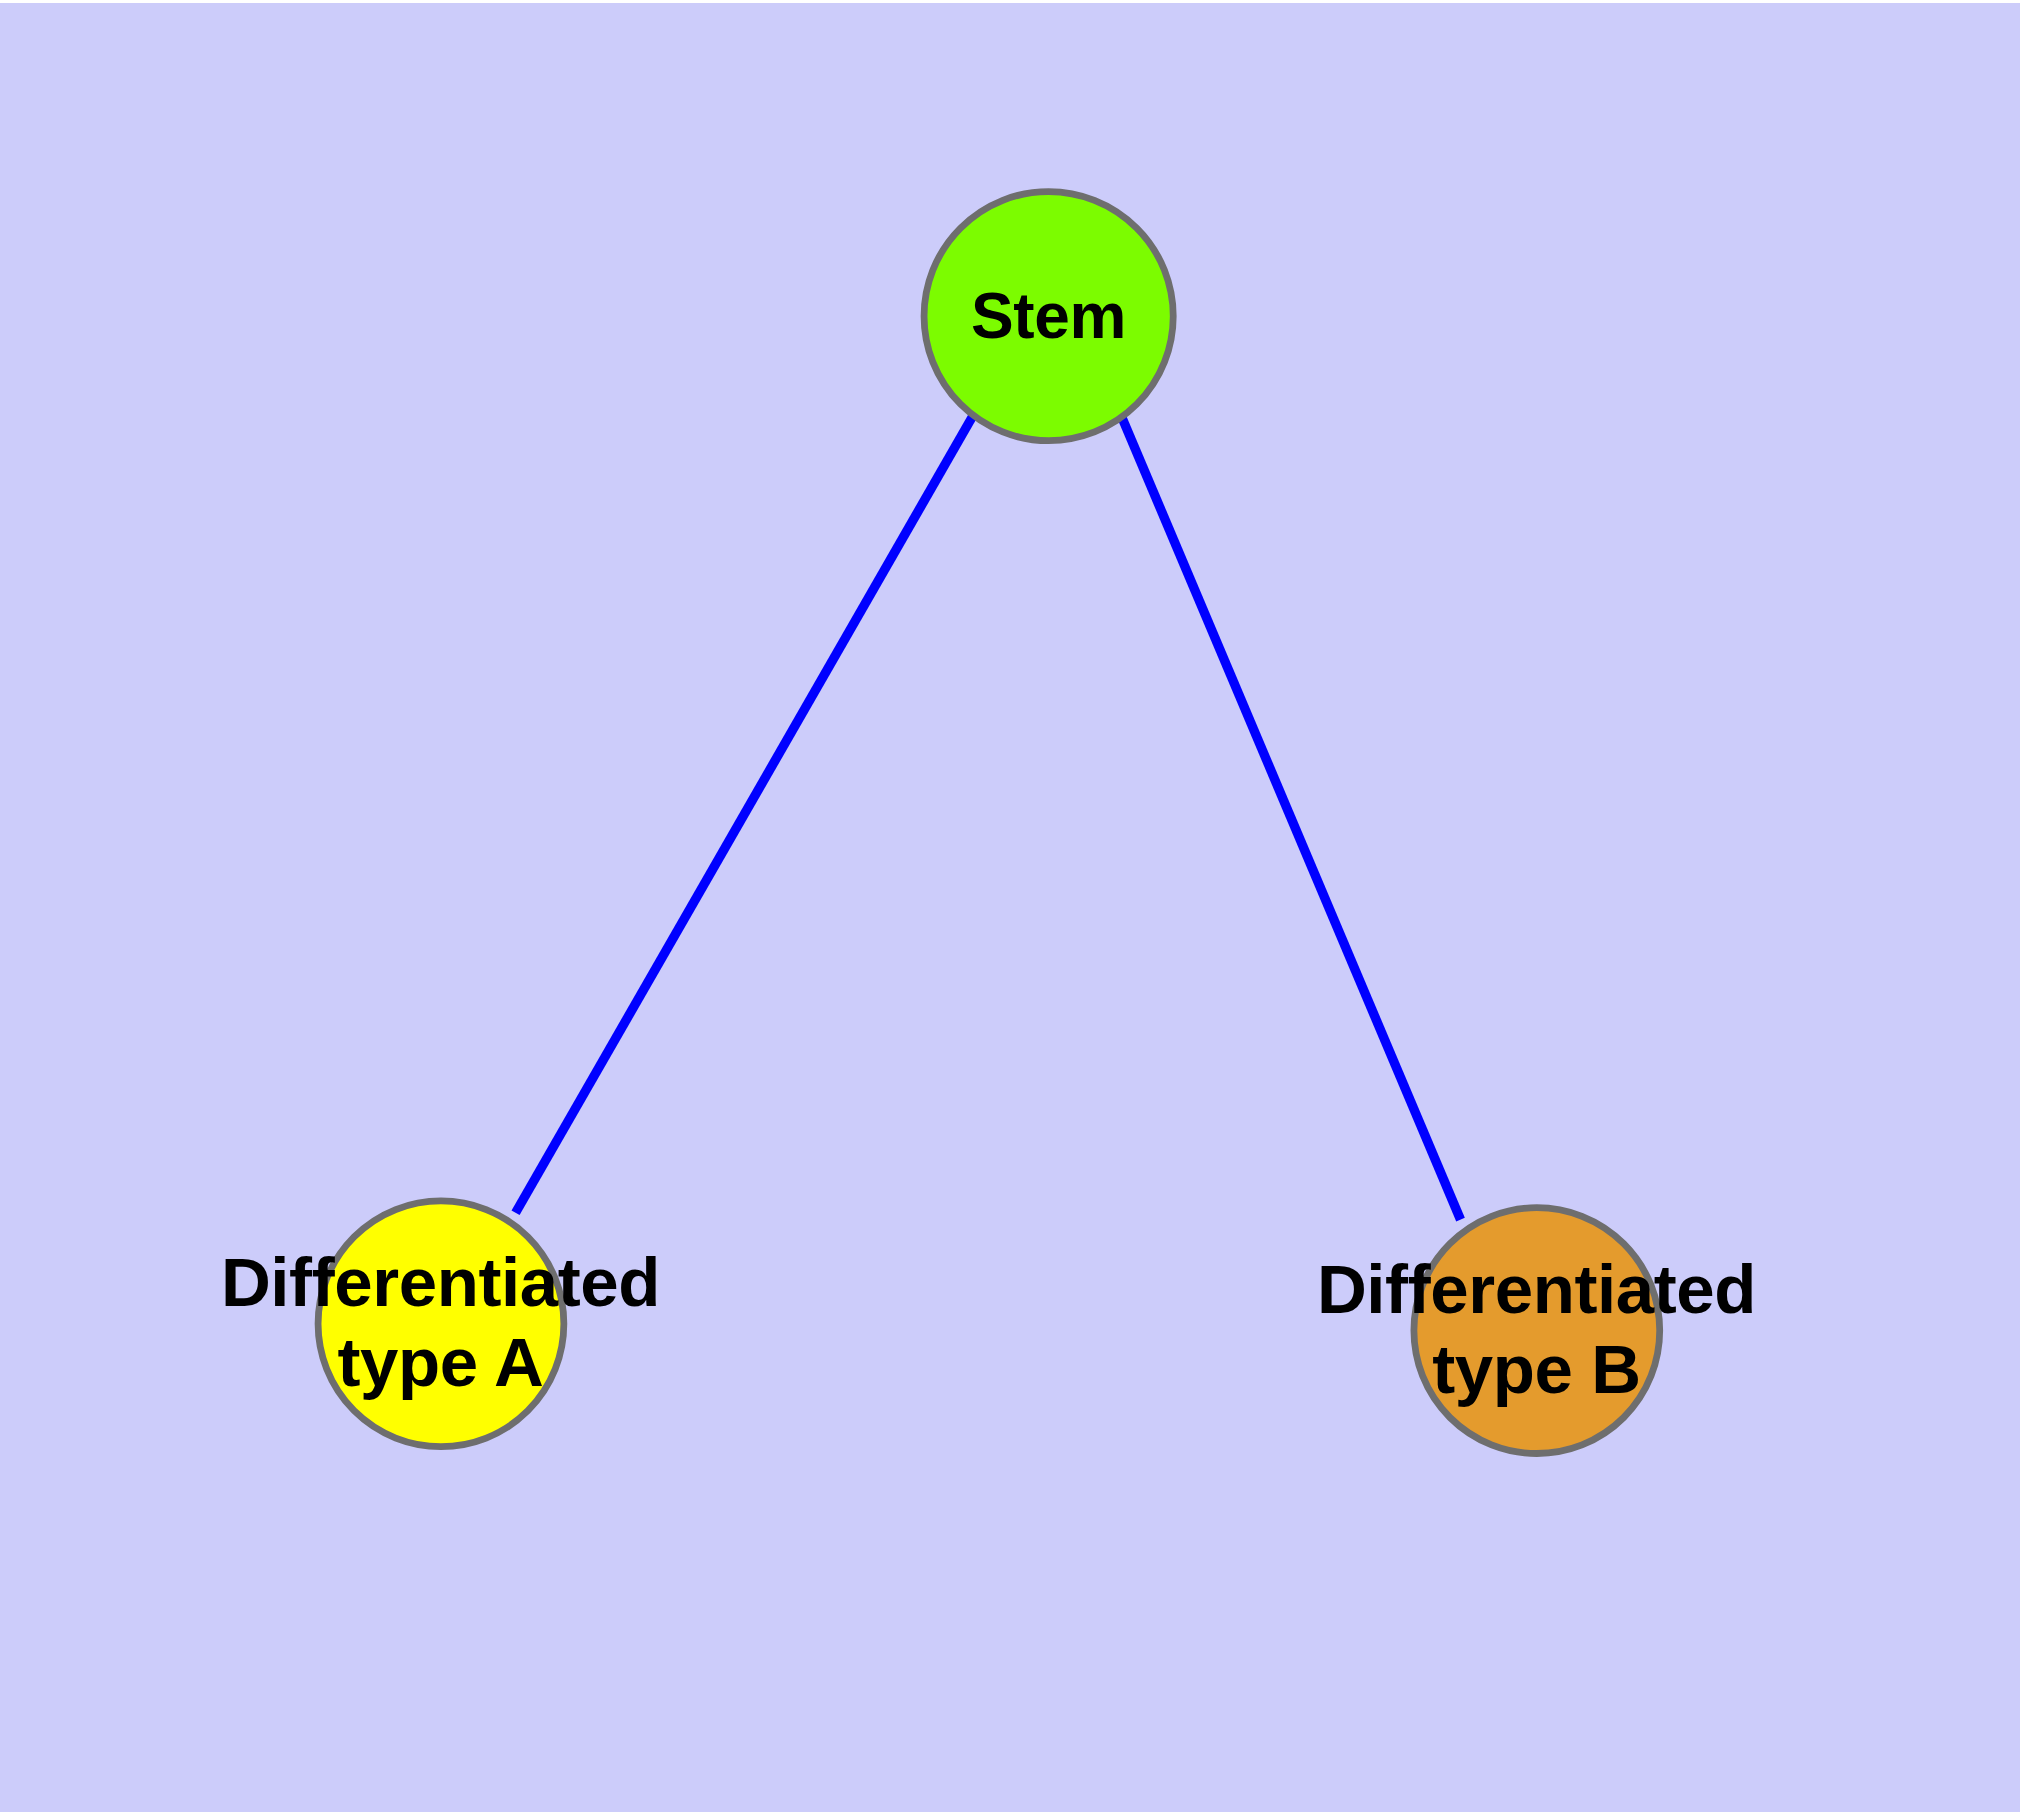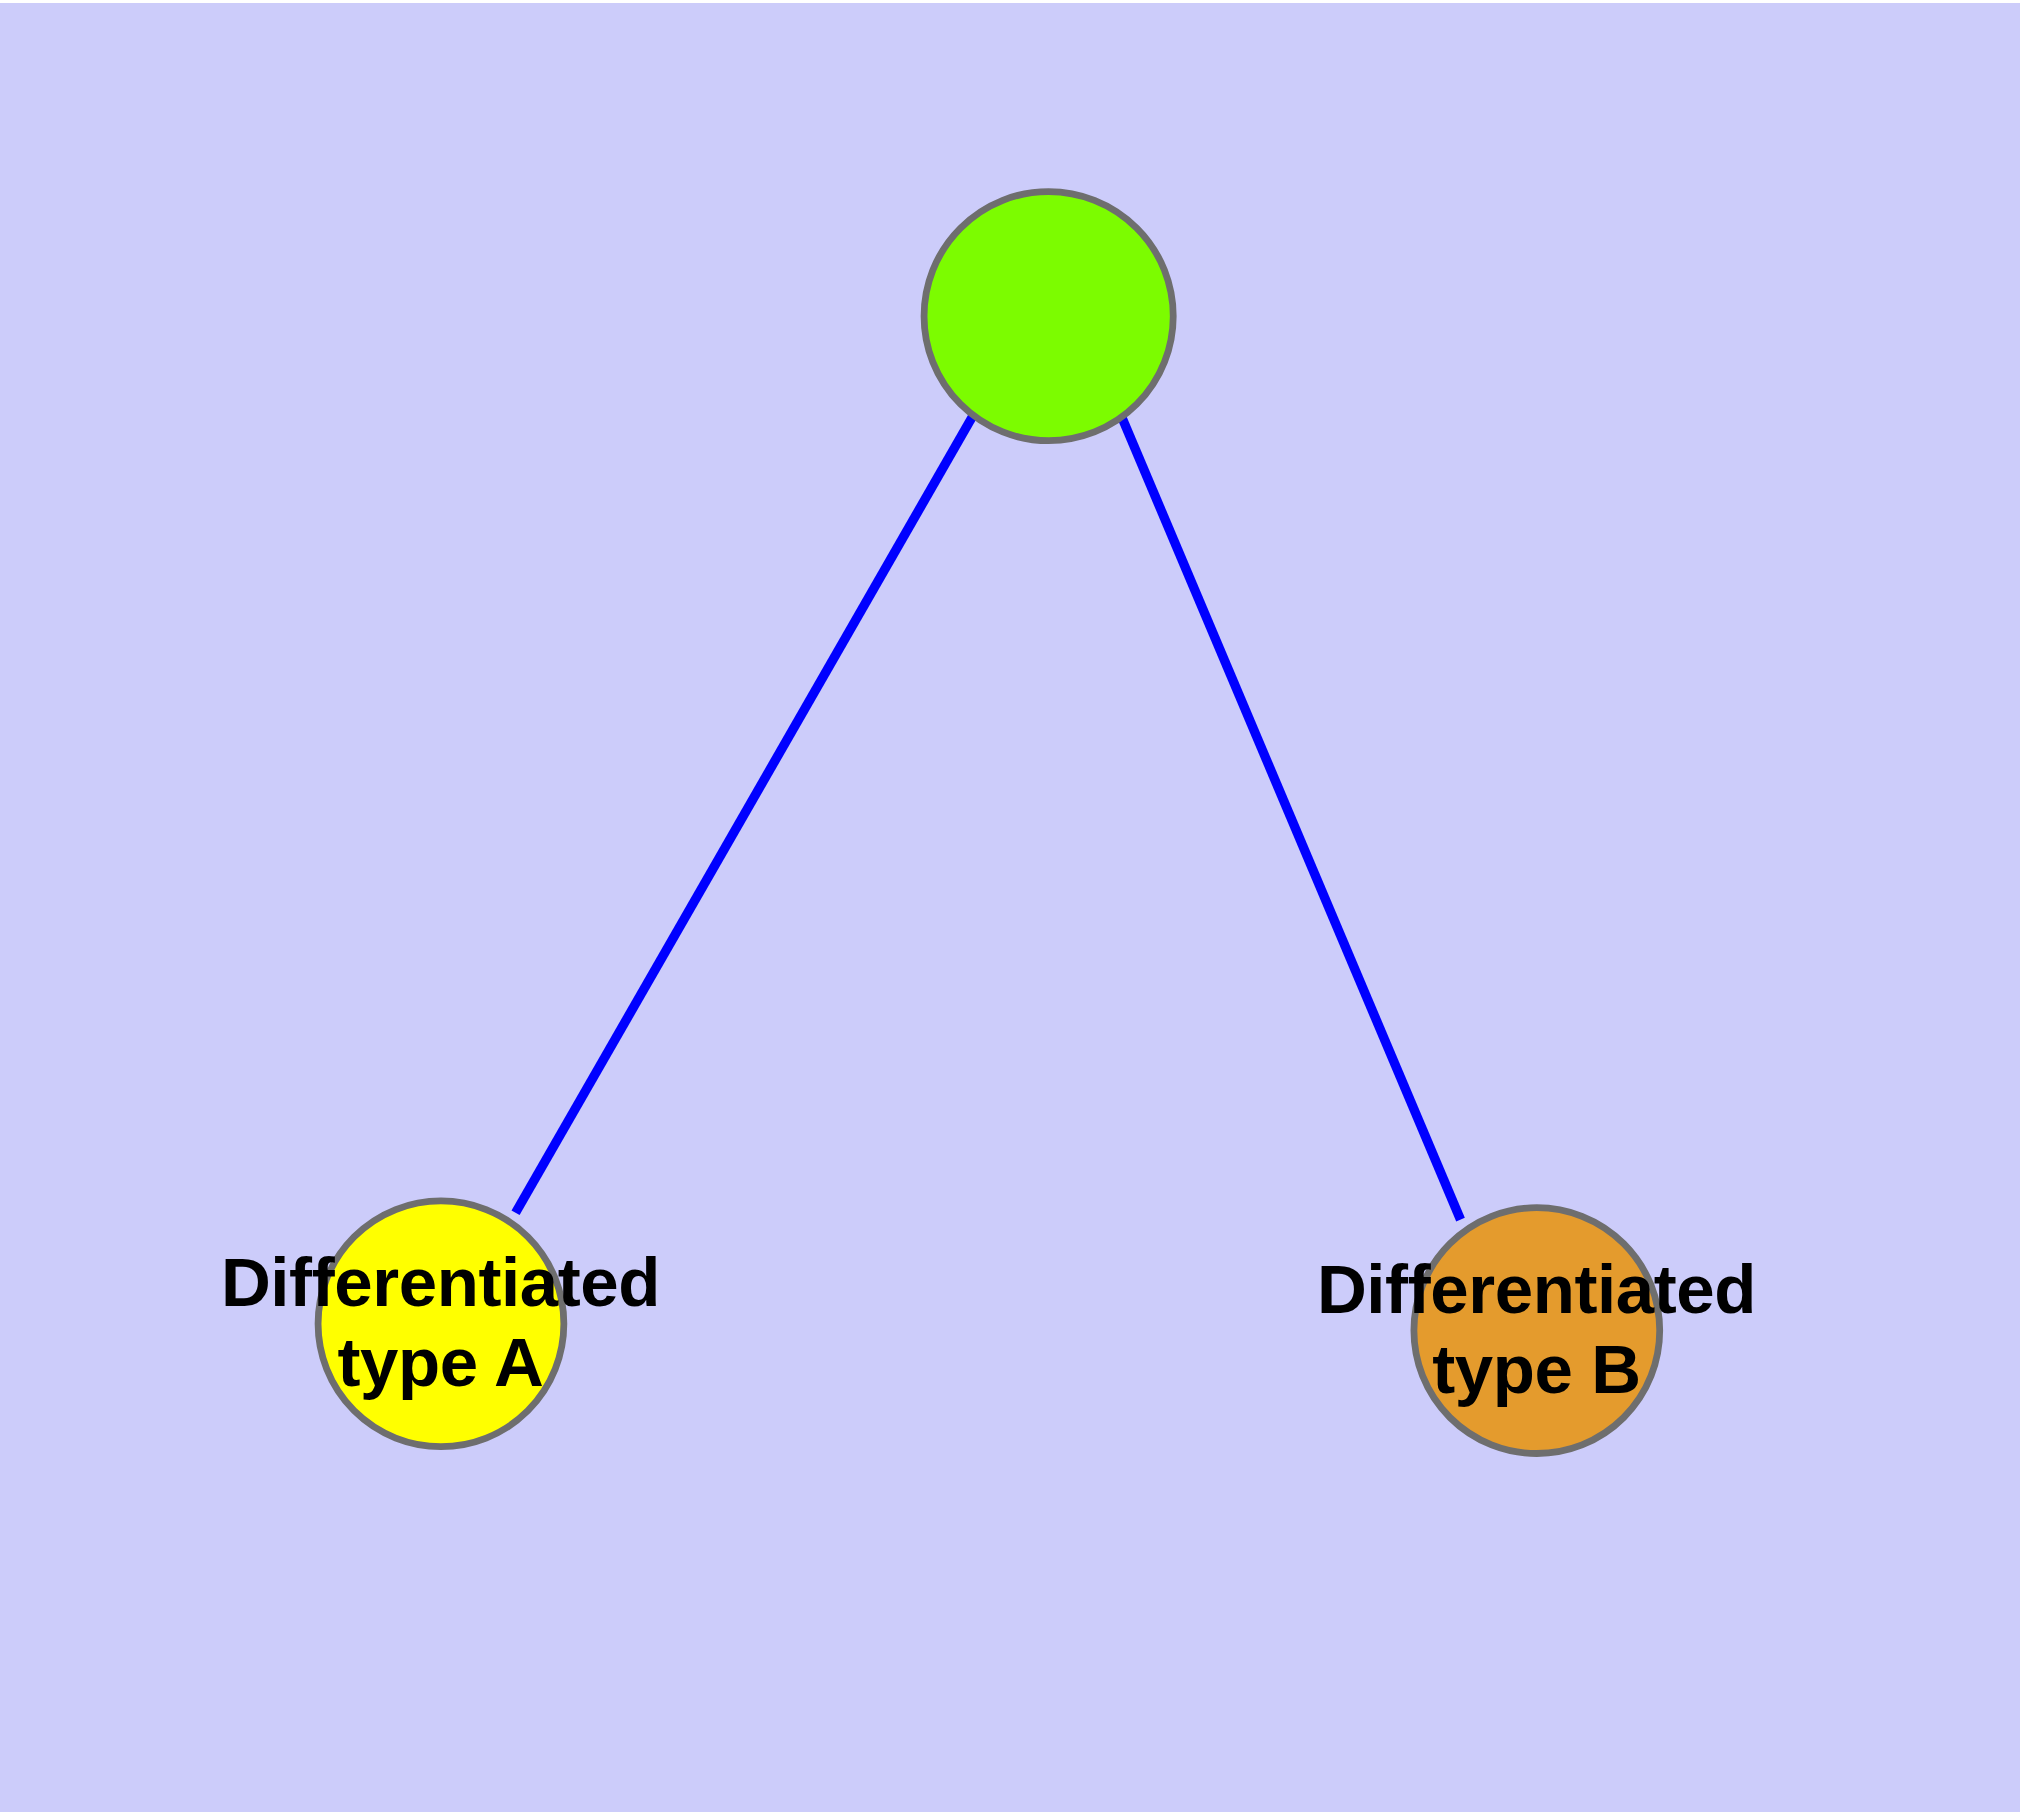--- a/index.html
+++ b/index.html
@@ -73,20 +73,21 @@
       <line x1="1322" y1="489" x2="1723" y2="1439" stroke="#0000ff" stroke-width="11" stroke-linecap="butt"></line>
     </g>
 
     <g>
       <circle cx="1237" cy="373" r="147" fill="#7cfc00" stroke="#6e6e6e" stroke-width="8"></circle>
       <circle cx="520" cy="1562" r="145" fill="#ffff00" stroke="#6e6e6e" stroke-width="8"></circle>
       <circle cx="1813" cy="1570" r="145" fill="#e49b2d" stroke="#6e6e6e" stroke-width="8"></circle>
     </g>
   </svg>
 
+  <div class="node-label" id="label-stem">Stem</div>
 
   <div class="node-label" id="label-diffA">Differentiated
 type A</div>
 
   <div class="node-label" id="label-diffB">Differentiated
 type B</div>
 
 </div>
 
 

